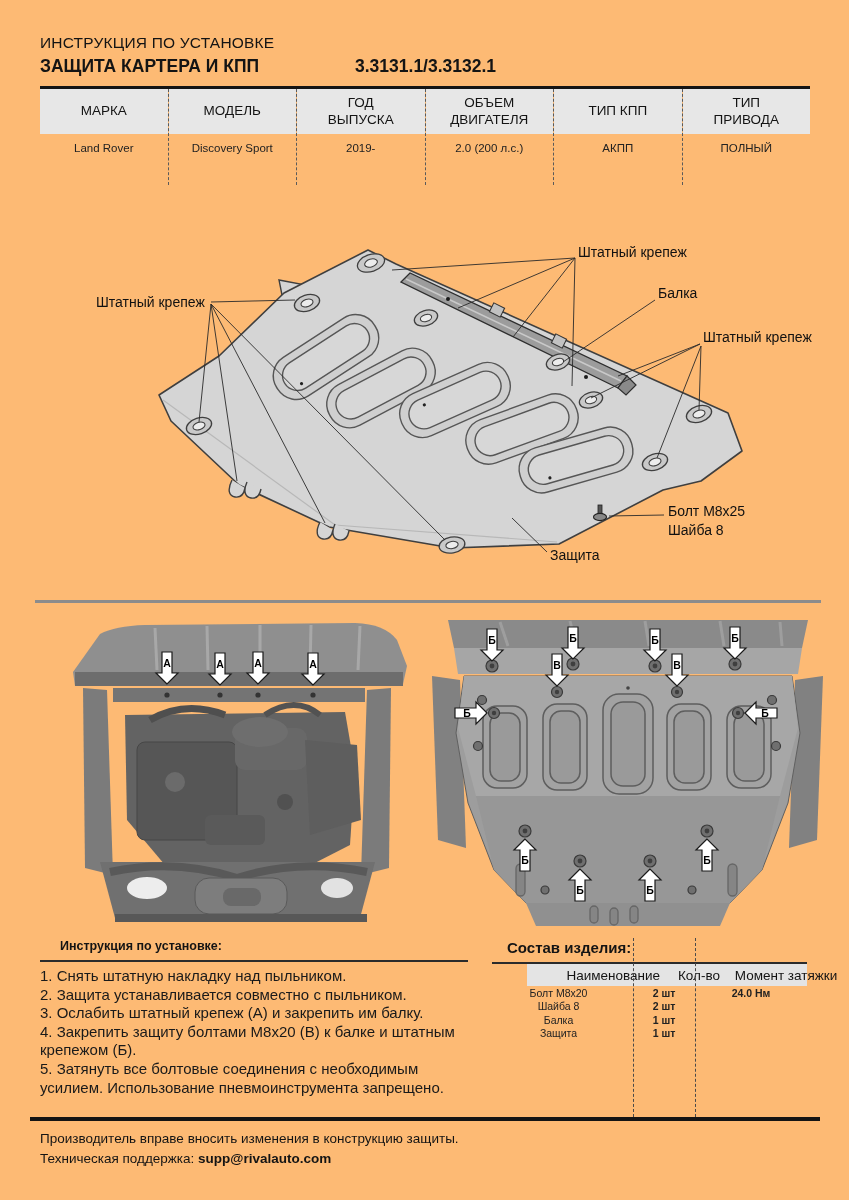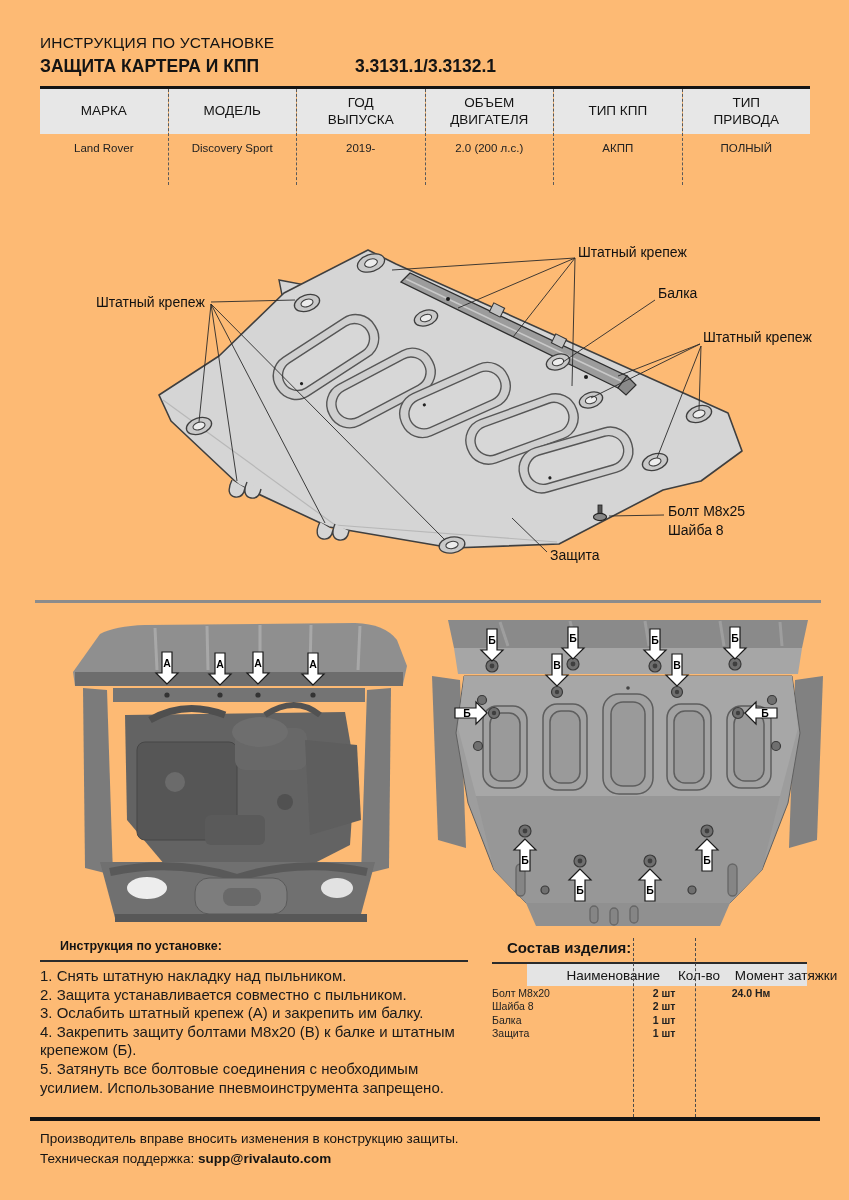--- a/index.html
+++ b/index.html
@@ -35,21 +35,21 @@
   
   #parts{position:absolute;left:492px;top:939px;width:315px;}
   #parts .ttl{font-size:15px;font-weight:bold;padding-left:15px;}
   #parts .rule{margin-top:6px;border-top:2.5px solid #2b2b2b;}
   #parts .phead{display:grid;grid-template-columns:141px 62px 112px;background:#e4e4e4;
                 height:22px;align-items:center;font-size:13.5px;margin-left:35px;}
   #parts .phead .c1{text-align:right;padding-right:8px;}
   #parts .phead .c2,#parts .phead .c3{text-align:center;}
   #parts .prow{display:grid;grid-template-columns:141px 62px 112px;font-size:10.5px;
                height:13.5px;align-items:center;color:#222;}
-  #parts .prow .c1{text-align:left;padding-right:8px;}
+  #parts .prow .c1{text-align:center;padding-right:8px;}
   #parts .prow .c2,#parts .prow .c3{text-align:center;font-weight:bold;}
   
   #foot{position:absolute;left:40px;top:1129px;width:770px;font-size:13.5px;line-height:1.5;}
   #foot b{font-weight:bold;}
 </style>
 </head>
 <body>
 
 <div id="page">
 

